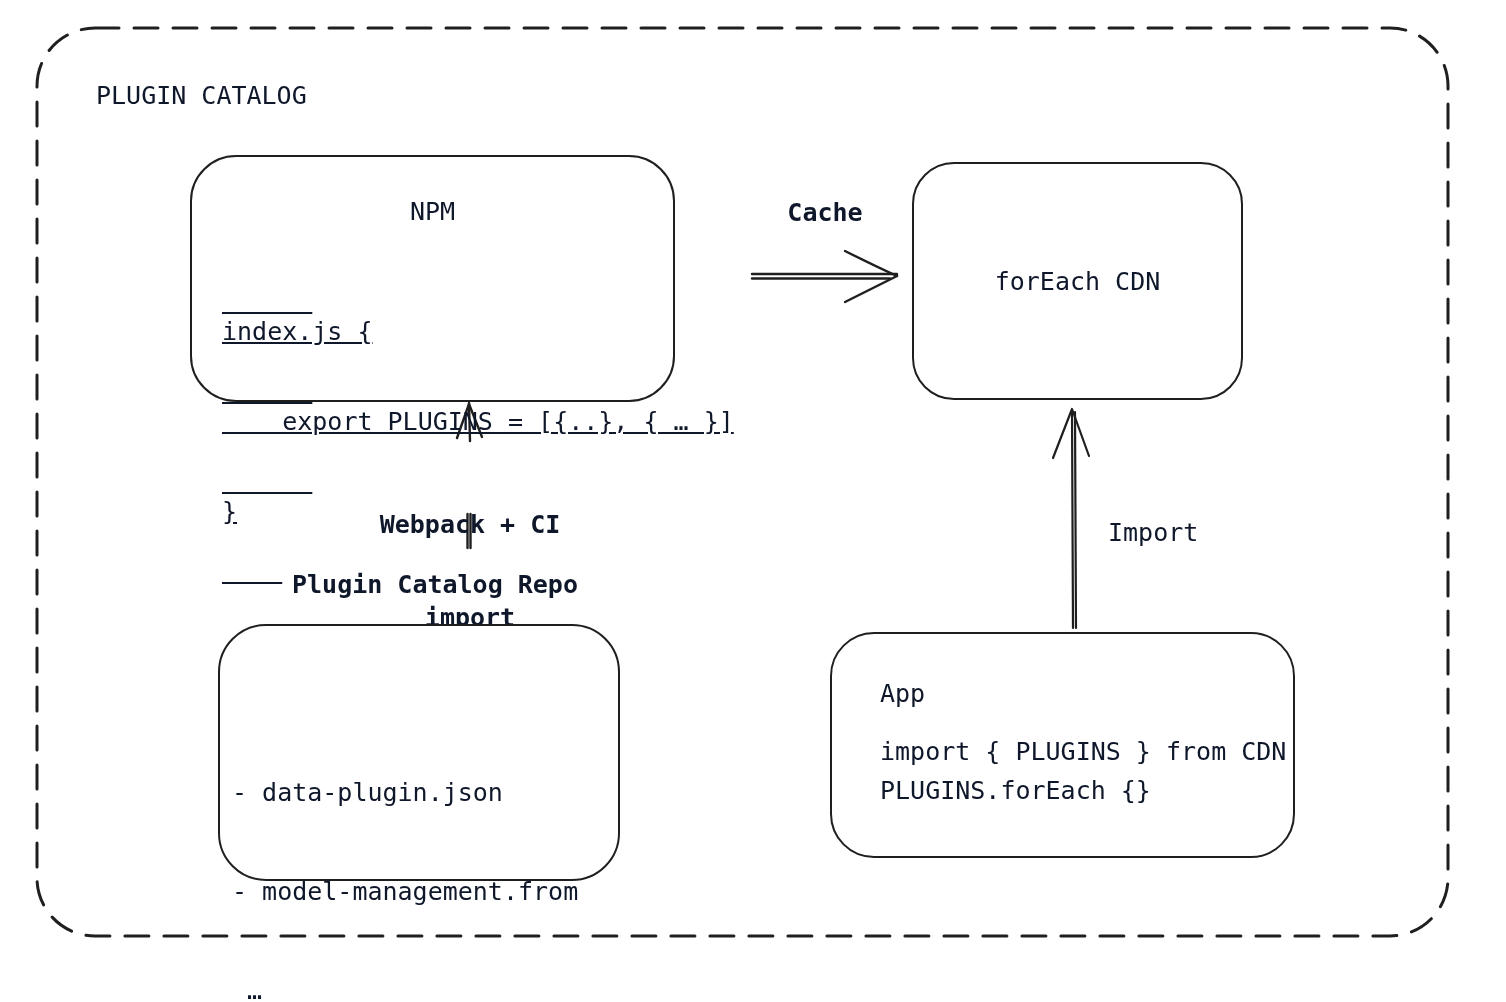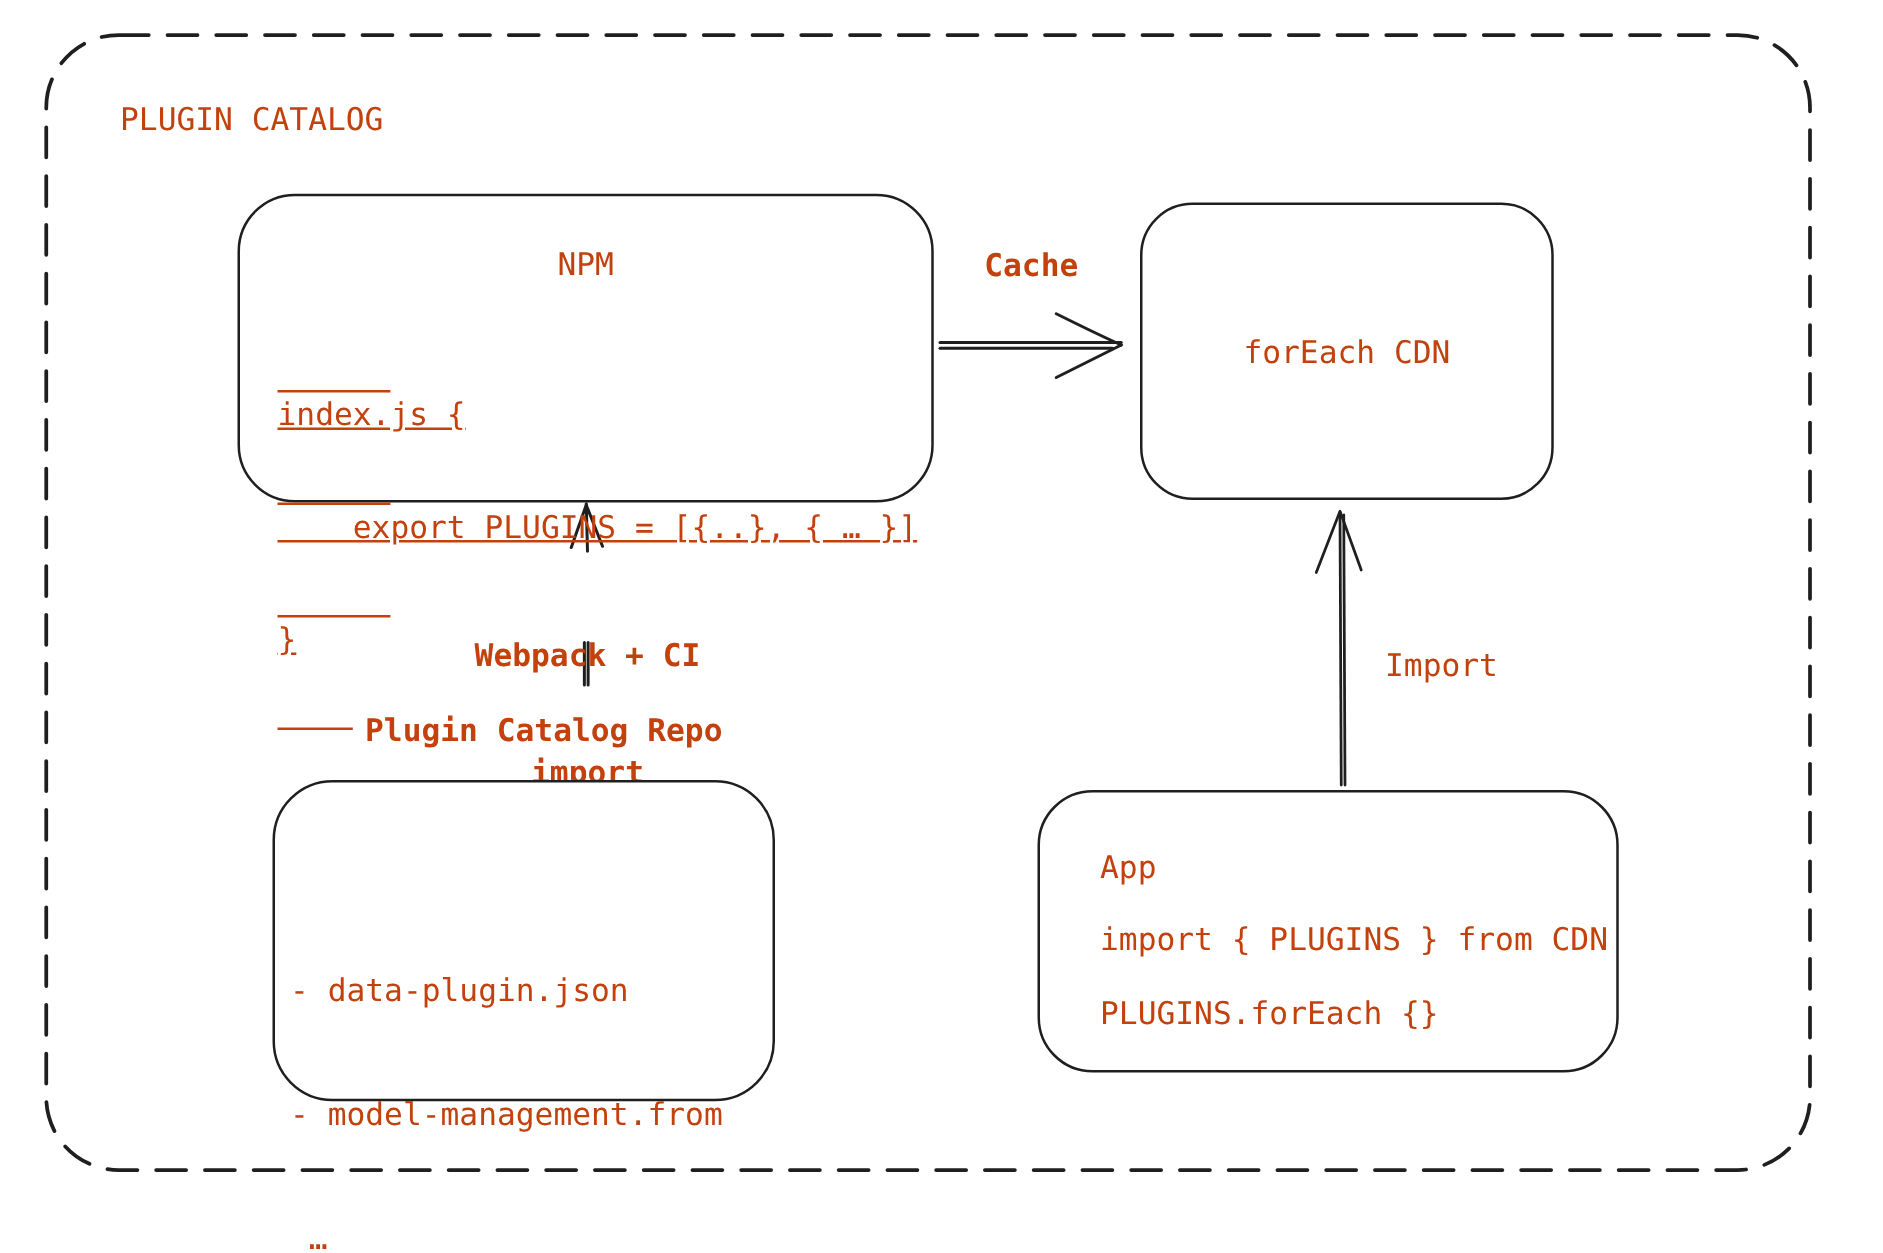--- a/index.html
+++ b/index.html
@@ -3,53 +3,53 @@
 <meta charset="utf-8">
 <style>
   html, body { margin: 0; padding: 0; background: #ffffff; }
   .stage {
     position: relative;
     width: 1506px;
     height: 1002px;
     background: #ffffff;
     overflow: hidden;
     font-family: "DejaVu Sans Mono", "Liberation Mono", monospace;
-    color: #c2410c;
+    color: #0f172a;
   }
   svg.layer {
     position: absolute;
     left: 0; top: 0;
     width: 1506px; height: 1002px;
   }
   .label {
     position: absolute;
     font-size: 25px;
     line-height: 31px;
     white-space: pre;
   }
   .center { text-align: center; font-weight: bold; }
   .box {
     position: absolute;
     box-sizing: border-box;
     border: 2.5px solid #1f1f1f;
     background: #ffffff;
     font-size: 25px;
   }
-  #npm-box   { left: 190px; top: 155px; width: 557px; height: 247px; border-radius: 46px; }
+  #npm-box   { left: 190px; top: 155px; width: 485px; height: 247px; border-radius: 46px; }
   #cdn-box   { left: 912px; top: 162px; width: 331px; height: 238px; border-radius: 42px;
                display: flex; align-items: center; justify-content: center; }
   #repo-box  { left: 218px; top: 624px; width: 402px; height: 257px; border-radius: 48px; }
   #app-box   { left: 830px; top: 632px; width: 465px; height: 226px; border-radius: 44px;
                padding-left: 48px; }
   .npm-title { text-align: center; margin-top: 40px; line-height: 30px; }
   .code-block { margin: 30px 0 0 30px; line-height: 30px; white-space: pre; text-decoration: underline; }
   .repo-files { margin: 84px 0 0 12px; line-height: 33px; white-space: pre; }
   .app-title  { margin-top: 47px; line-height: 25px; }
   .app-line-1 { margin-top: 33px; line-height: 25px; white-space: pre; }
-  .app-line-2 { margin-top: 34px; line-height: 25px; white-space: pre; }
+  .app-line-2 { margin-top: 14px; line-height: 25px; white-space: pre; }
   #frame-title  { left: 96px;  top: 80px; }
   #cache-label  { left: 750px; top: 197px; width: 150px; }
   #build-label  { left: 355px; top: 447px; width: 230px; }
   #repo-label   { left: 285px; top: 569px; width: 300px; }
   #import-label { left: 1108px; top: 517px; }
 </style>
 </head>
 <body>
 
 <div class="stage">

